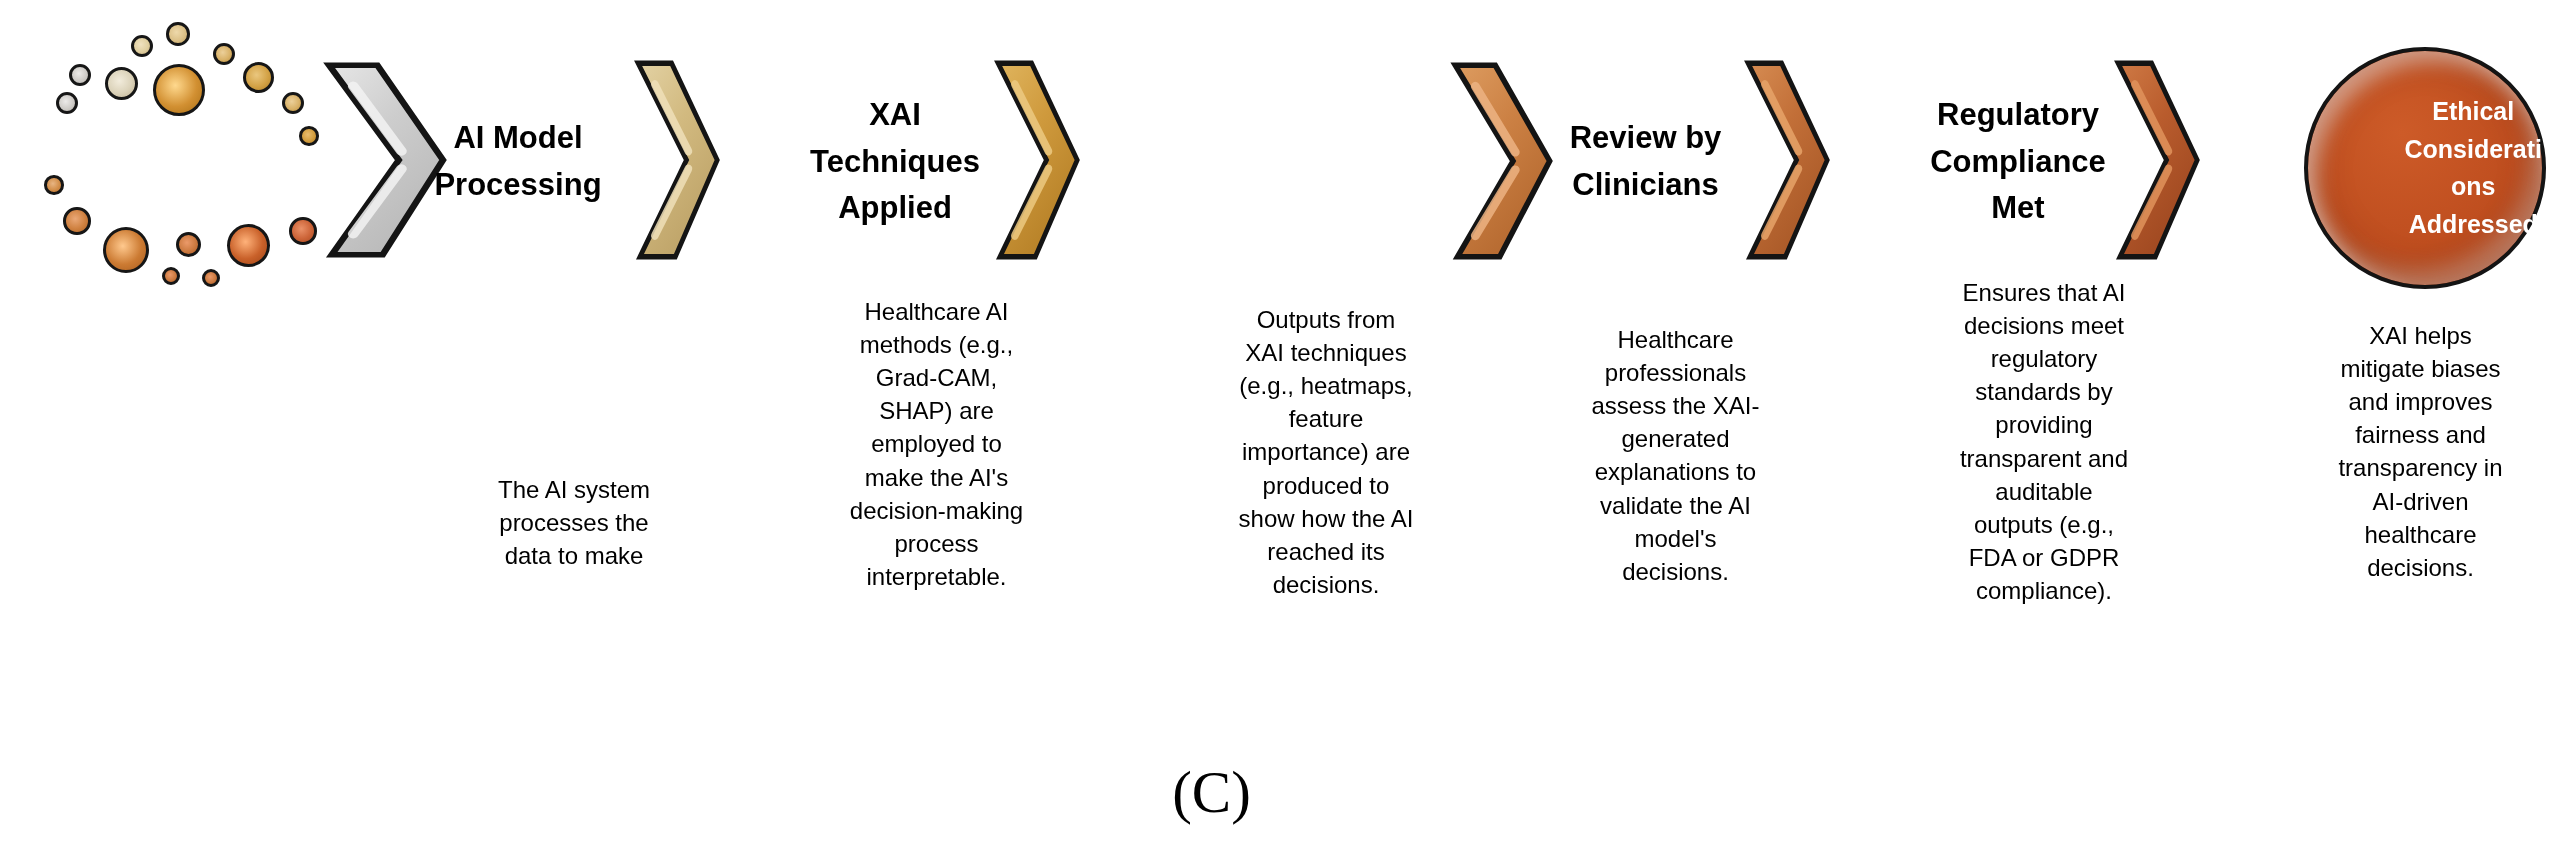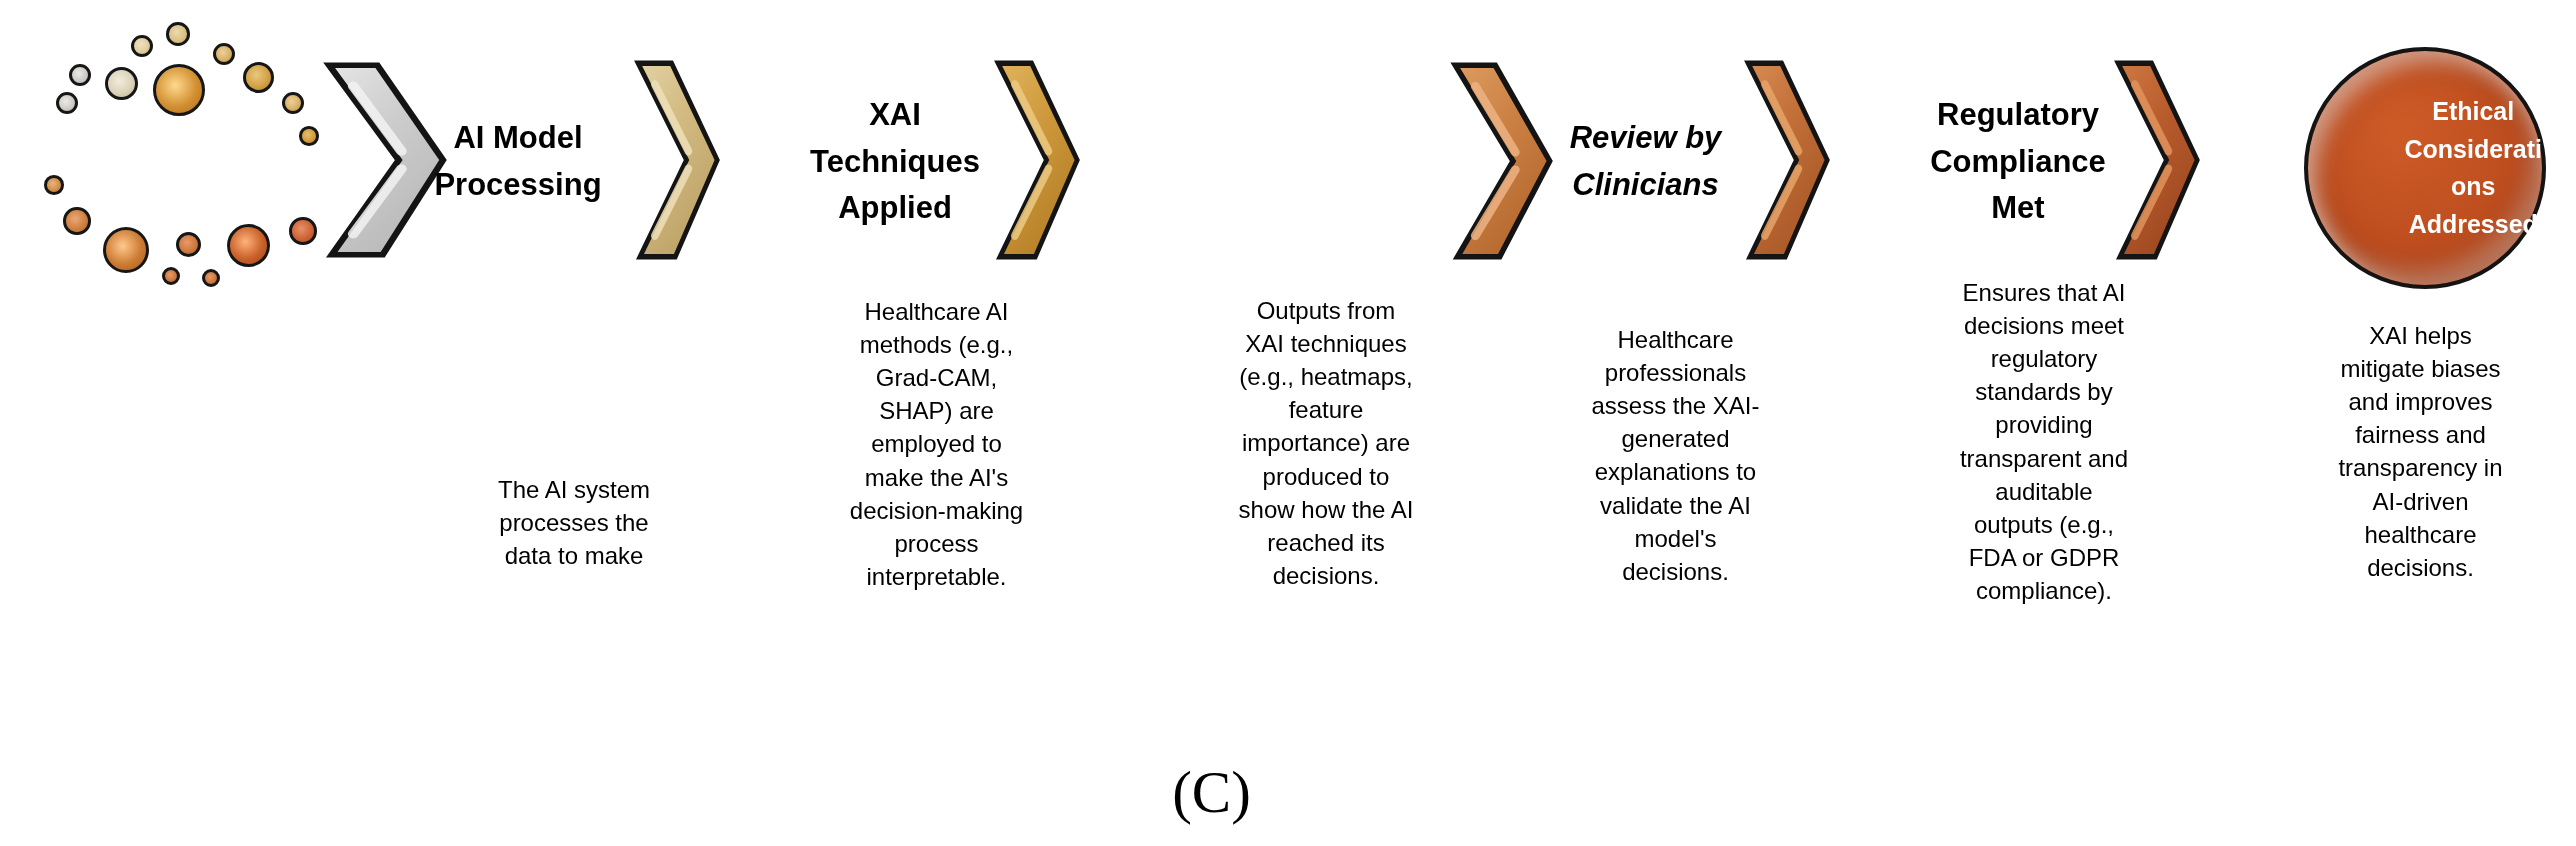--- a/index.html
+++ b/index.html
@@ -6,30 +6,30 @@
   #canvas{position:relative;width:2576px;height:846px;background:#ffffff;overflow:hidden;
           font-family:"Liberation Sans",sans-serif;color:#000;}
 
   
   .title{position:absolute;font-weight:bold;font-size:31px;line-height:1.5;
          text-align:center;white-space:pre-line;color:#000;}
   .t1{left:69px;top:143px;width:229px;}
   .t2{left:400px;top:115px;width:236px;}
   .t3{left:764px;top:92px;width:262px;}
   .t4{left:1113px;top:115px;width:314px;}
-  .t5{left:1521px;top:115px;width:249px;font-style:italic;}
+  .t5{left:1521px;top:115px;width:249px;}
   .t6{left:1887px;top:92px;width:262px;}
 
   
   .desc{position:absolute;font-size:24px;line-height:1.38;text-align:center;
         white-space:pre-line;color:#000;}
   .d1{left:59px;top:359px;width:209px;}
   .d2{left:456px;top:429px;width:236px;margin-top:44px;}
   .d3{left:786px;top:295px;width:301px;}
-  .d4{left:1149px;top:294px;width:354px;text-align:center;}
+  .d4{left:1149px;top:303px;width:354px;text-align:center;}
   .d5{left:1538px;top:323px;width:275px;}
   .d6{left:1900px;top:276px;width:288px;}
   .d7{left:2283px;top:319px;width:275px;}
 
   
   .chev{position:absolute;}
   .chev svg{display:block;width:100%;height:100%;}
   .ch1{left:313px;top:62px;width:134px;height:196px;}
   .ch2{left:627px;top:60px;width:93px;height:200px;}
   .ch3{left:987px;top:60px;width:93px;height:200px;}

